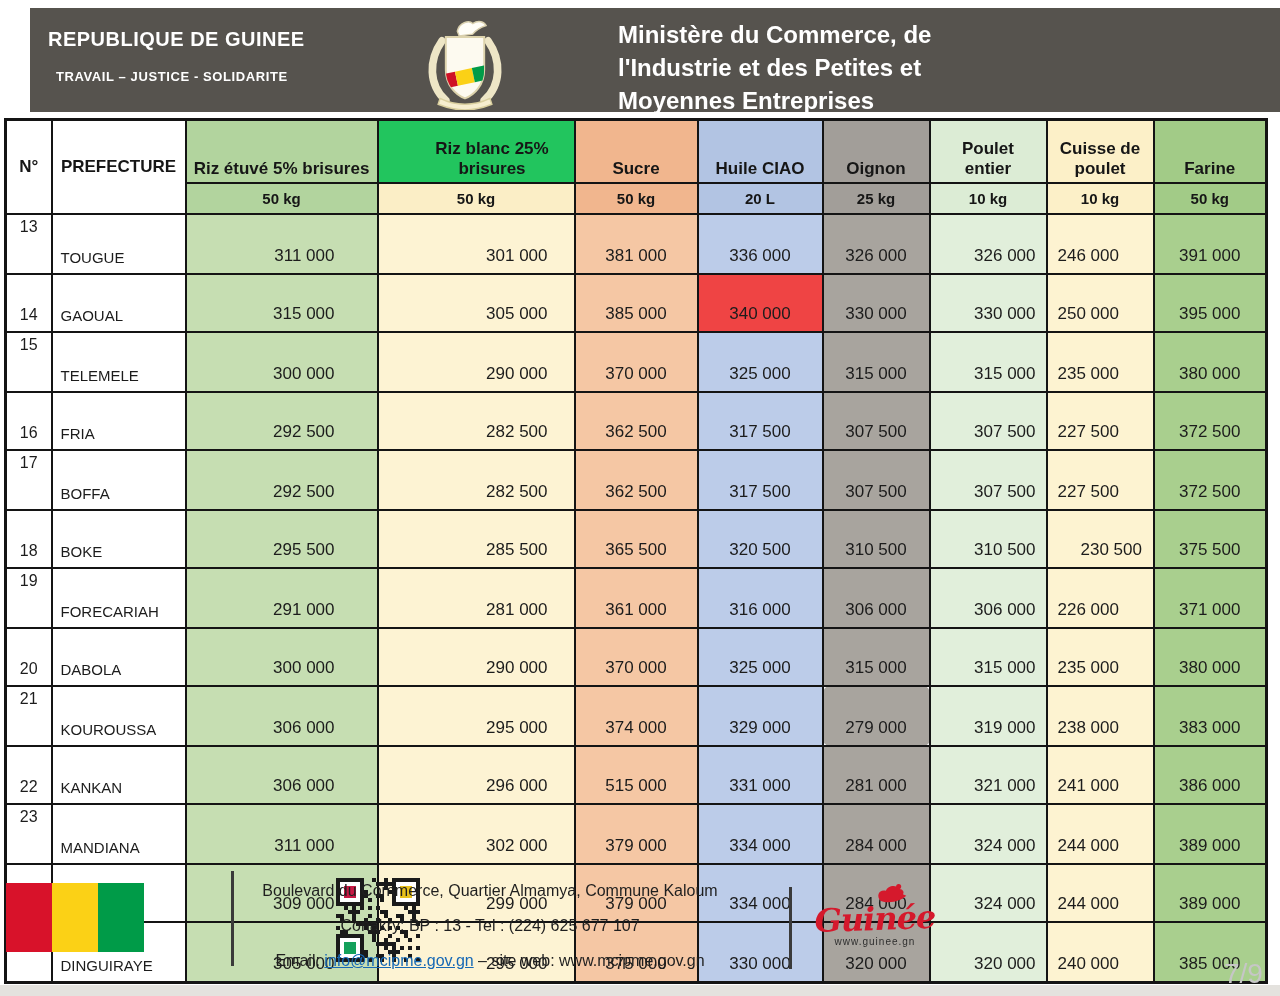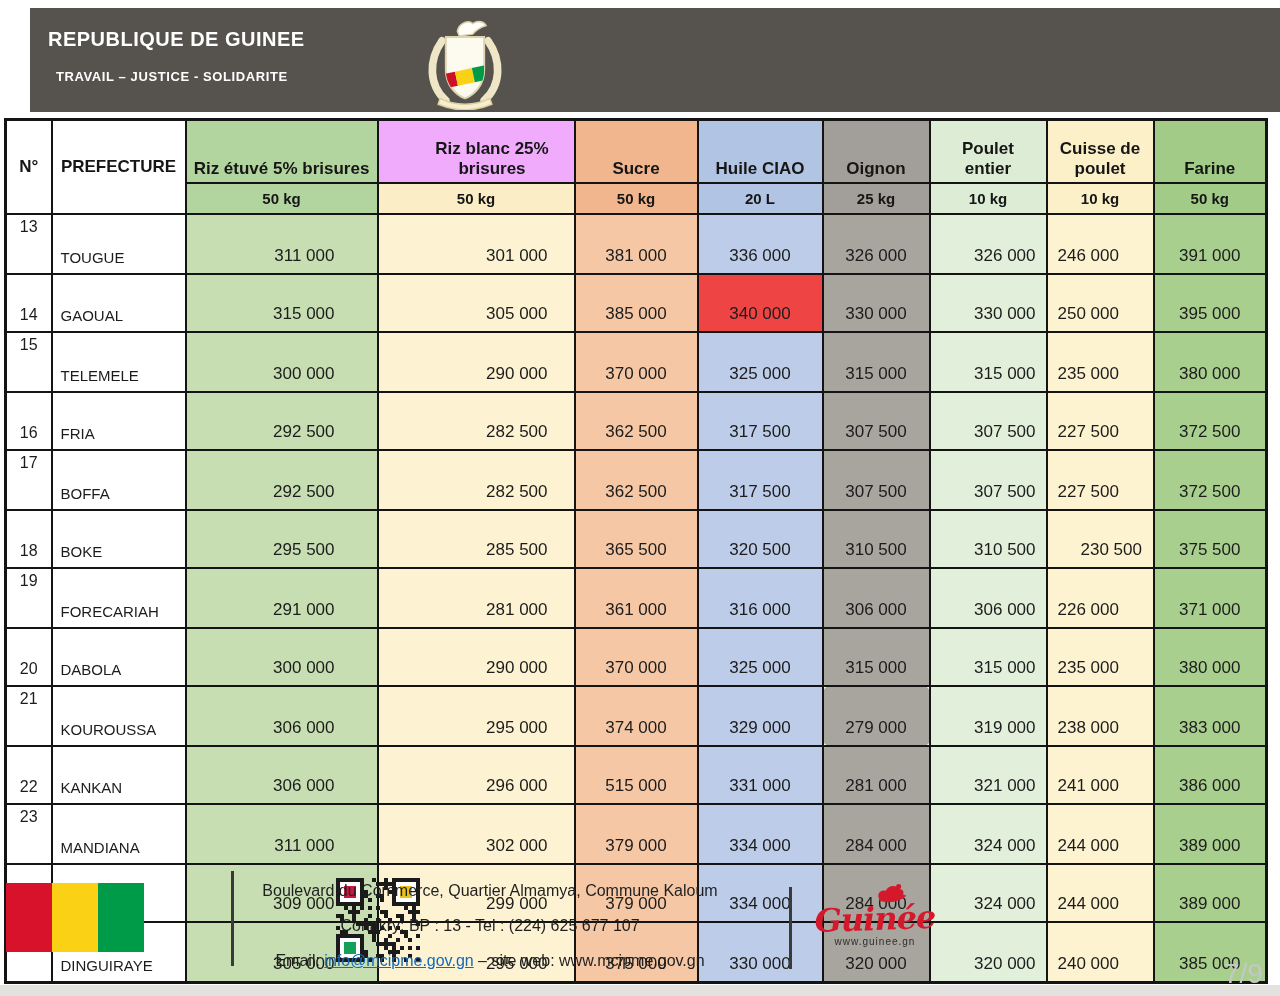--- a/index.html
+++ b/index.html
@@ -74,20 +74,25 @@
       <g clip-path="url(#shieldClip)">
         <g transform="rotate(-12 50 66)">
           <rect x="20" y="58" width="21" height="15" fill="#cf1126"></rect>
           <rect x="41" y="58" width="18" height="15" fill="#fbd116"></rect>
           <rect x="59" y="58" width="21" height="15" fill="#009b48"></rect>
         </g>
       </g>
       <path d="M42,18 C44,9 54,6 58,10 C64,6 70,8 72,12 C66,14 62,16 58,21 L44,23 Z" fill="#fffef8" stroke="#d9d0ae" stroke-width="1.5"></path>
     </svg>
   </div>
+  <div class="ministry">
+    <div>Ministère du Commerce, de</div>
+    <div>l'Industrie et des Petites et</div>
+    <div>Moyennes Entreprises</div>
+  </div>
 </div>
 
 <div class="table-wrap">
   <table>
     <colgroup id="cols">
         <col style="width: 46px;">
         <col style="width: 134px;">
         <col style="width: 192px;">
         <col style="width: 197px;">
         <col style="width: 123px;">
@@ -97,21 +102,21 @@
         <col style="width: 107px;">
         <col style="width: 113px;">
       </colgroup>
     <thead>
       <tr id="hrow1">
         <th rowspan="2" class="th-plain">N°</th>
         <th rowspan="2" class="th-plain">PREFECTURE</th>
       <th class="th-label" style="background: rgb(178, 212, 158);">
             <div>Riz étuvé 5% brisures</div>
           </th>
-          <th class="th-label" style="background: #f0abfc; padding-left: 36px;">
+          <th class="th-label" style="background: #22c55e; padding-left: 36px;">
             <div>Riz blanc 25% brisures</div>
           </th>
           <th class="th-label" style="background: rgb(241, 182, 142);">
             <div>Sucre</div>
           </th>
           <th class="th-label" style="background: rgb(178, 196, 227);">
             <div>Huile CIAO</div>
           </th>
           <th class="th-label" style="background: rgb(162, 158, 153);">
             <div>Oignon</div>

